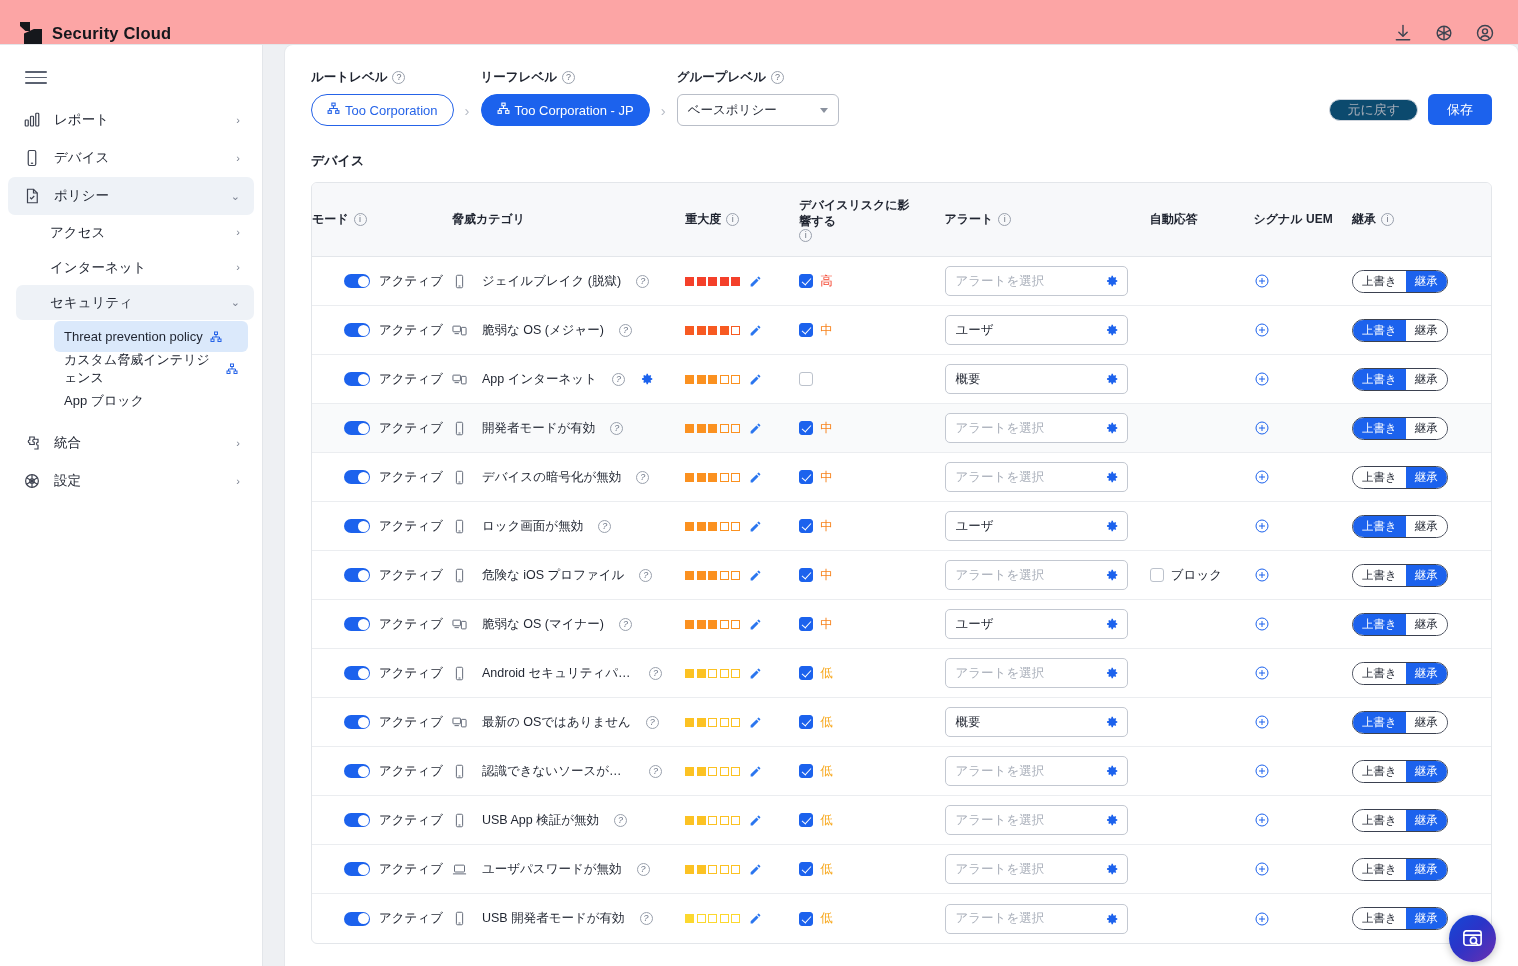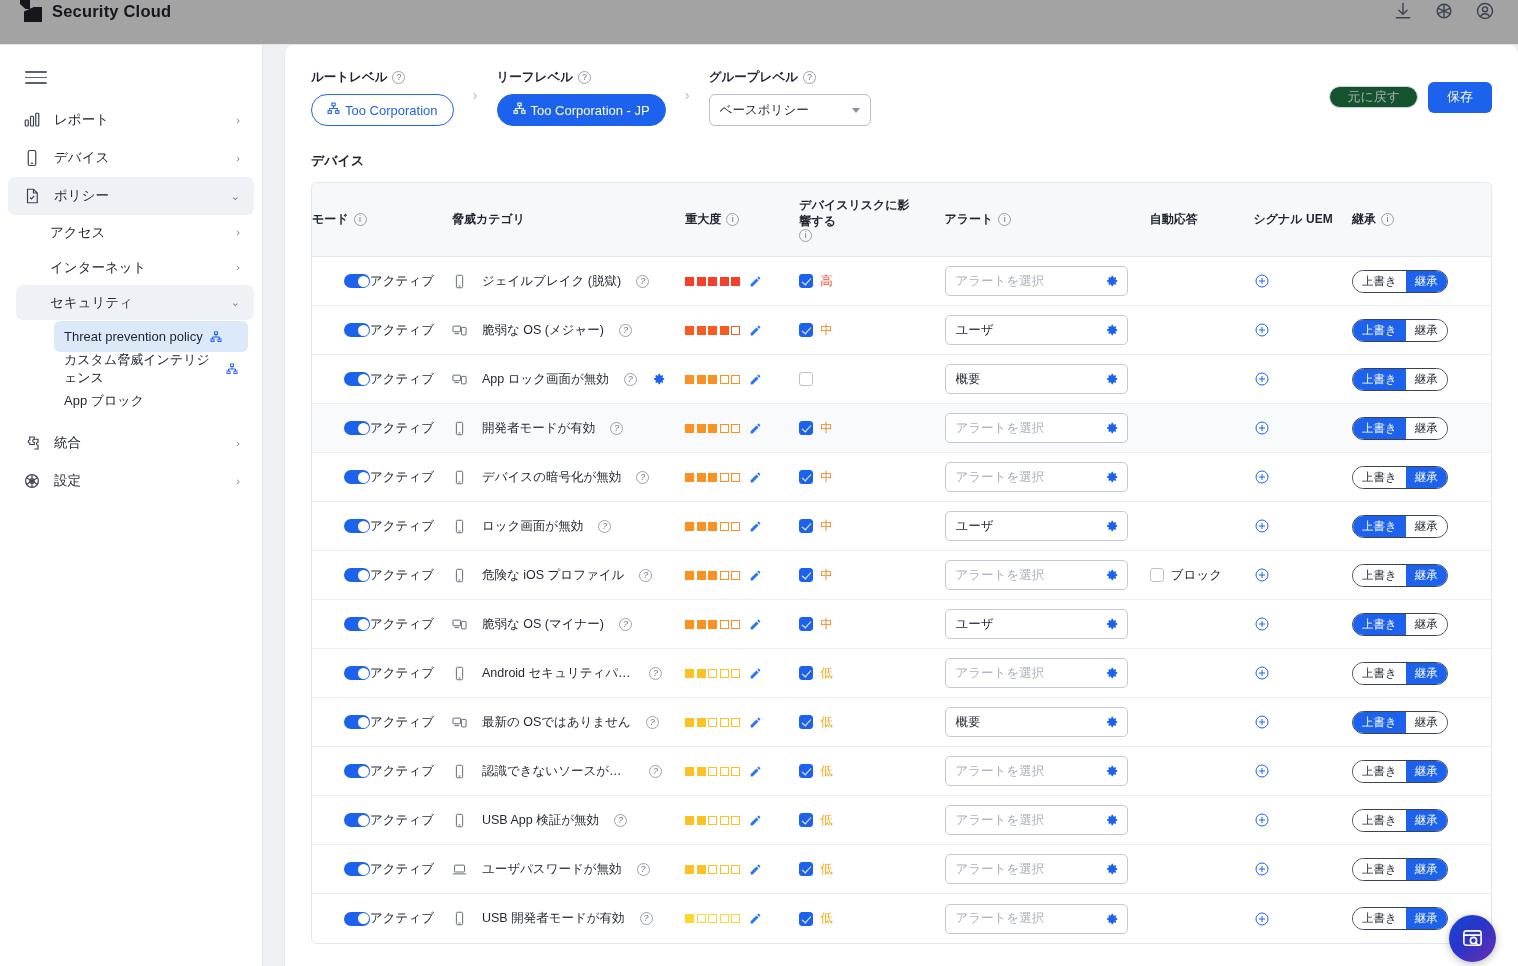--- a/index.html
+++ b/index.html
@@ -7,22 +7,22 @@
     width: 1518px; height: 966px;
     font-family: "Liberation Sans", "DejaVu Sans", sans-serif;
     background: #eef0f3;
     overflow: hidden;
   }
   .app { position: relative; width: 1518px; height: 966px; background:#eef0f3; }
 
   
   .topbar {
     position: absolute; left:0; top:0; width:1518px; height:45px;
-    background:#a3a3a3; border-bottom:1px solid #e3e6ea;
-    display:flex; align-items:flex-start; z-index:20;
+    background:#fca5a5; border-bottom:1px solid #e3e6ea;
+    display:flex; align-items:flex-end; z-index:20;
   }
   .brand { display:flex; align-items:center; gap:10px; margin-left:20px; }
   .logo-mark { width:22px; height:22px; position:relative; }
   .logo-mark .p1{position:absolute;left:0;top:0;width:10px;height:9px;background:#15171c;
      clip-path: polygon(0 0, 100% 0, 100% 100%, 55% 100%, 0 45%);}
   .logo-mark .p2{position:absolute;left:4px;top:7px;width:18px;height:15px;background:#15171c;
      clip-path: polygon(0 30%, 55% 0, 100% 0, 100% 100%, 0 100%);}
   .brand-name { font-size:16.5px; font-weight:bold; color:#15171c; letter-spacing:.2px; }
   .topbar-right { margin-left:auto; display:flex; align-items:center; gap:19px; margin-right:22px; }
   .tb-icon { width:22px; height:22px; color:#3c4350; cursor:pointer; display:flex; align-items:center; justify-content:center;}
@@ -65,21 +65,21 @@
   .main {
     position:absolute; left:263px; top:45px; width:1255px; height:921px;
     background:#eef0f3; padding:0;
   }
   .panel {
     position:absolute; left:22px; top:0px; width:1233px; height:941px;
     background:#ffffff; border-radius:8px 8px 0 0;
     box-shadow: 0 0 0 1px #e6e8ec;
   }
   
-  .crumbbar { padding:24px 26px 0 26px; display:flex; align-items:center;gap:8px; }
+  .crumbbar { padding:24px 26px 0 26px; display:flex; align-items:flex-end; }
   .crumb-group { display:flex; flex-direction:column; }
   .crumb-label { font-size:12.5px; font-weight:bold; color:#1f2430; margin-bottom:8px; display:flex; align-items:center; gap:5px;}
   .info-i { width:13px; height:13px; border-radius:50%; border:1px solid #9aa1ad; color:#6b7280;
     font-size:9px; line-height:11px; text-align:center; display:inline-block; font-weight:normal; font-style:normal;}
   .pill {
     display:inline-flex; align-items:center; gap:5px; height:32px; padding:0 15px;
     border-radius:18px; font-size:13px; cursor:pointer; white-space:nowrap;
   }
   .pill.outline { border:1.5px solid #2563e8; color:#2563e8; background:#fff; }
   .pill.solid { background:#1c62ed; color:#fff; border:1.5px solid #1c62ed; }
@@ -87,21 +87,21 @@
   .crumb-sep { color:#b7bcc6; font-size:15px; margin:0 11px 7px 11px; }
   .selectbox {
     width:162px; height:32px; border:1px solid #b9bec8; border-radius:6px; background:#fff;
     display:flex; align-items:center; padding:0 10px; font-size:12.5px; color:#1f2430; cursor:pointer;
   }
   .selectbox .cap { flex:1; }
   .caret { width:0;height:0;border-left:4.5px solid transparent;border-right:4.5px solid transparent;
      border-top:5.5px solid #8a919e;}
   .actions { margin-left:auto; display:flex; gap:10px; align-items:center; padding-bottom:1px;}
   .btn-ghost { height:22px; padding:0 17px; border-radius:15px; border:1px solid #cfd4dc;
-     background:#14532d; color:#a8aeb9; font-size:13px; cursor:pointer; }
+     background:#0c4a6e; color:#a8aeb9; font-size:13px; cursor:pointer; }
   .btn-primary { height:31px; padding:0 19px; border-radius:6px; border:none;
      background:#1c62ed; color:#fff; font-size:13px; cursor:pointer; }
 
   
   .sec-title { font-size:13px; font-weight:bold; color:#1f2430; margin:26px 0 12px 26px; }
 
   .tablewrap { margin:0 26px; border:1px solid #e3e6ea; border-radius:6px; overflow:hidden; }
   table.tbl { width:100%; border-collapse:collapse; table-layout:fixed; }
   table.tbl thead th {
     background:#f7f8fa; font-size:12px; font-weight:bold; color:#1f2430; text-align:left;
@@ -117,21 +117,21 @@
   th.c-uem  { width:95px; }
   th.c-inh  { width:134px; }
   th.c-risk .hcell { flex-wrap:wrap; max-width:118px; gap:0 5px; line-height:1.35;}
 
   table.tbl tbody tr { border-bottom:1px solid #ebedf0; height:49px; }
   table.tbl tbody tr:last-child { border-bottom:none; }
   table.tbl tbody tr.alt { background:#f9fafb; }
   table.tbl tbody td { padding:0; vertical-align:middle; font-size:12.5px; color:#1f2430; }
 
   
-  .modecell { display:flex; align-items:center; padding-left:32px; }
+  .modecell { display:flex; align-items:center; gap:9px; padding-left:32px; }
   .switch { width:26px; height:14px; border-radius:8px; background:#1c62ed; position:relative; flex:none; cursor:pointer;}
   .switch::after { content:""; position:absolute; right:1.5px; top:1.5px; width:11px; height:11px;
      border-radius:50%; background:#fff; }
   .catcell { display:flex; align-items:center; gap:15px; }
   .devicon { width:15px; height:15px; color:#5b6271; flex:none; display:flex; align-items:center;}
   .devicon svg{width:15px;height:15px;}
   .qmark { width:13px;height:13px;border-radius:50%;border:1px solid #9aa1ad;color:#70798a;
      font-size:9px;line-height:11px;text-align:center;display:inline-block;flex:none; cursor:pointer;}
   .gearblue { color:#1c62ed; display:inline-flex; cursor:pointer; }
   .gearblue svg{width:14px;height:14px;}
@@ -593,21 +593,21 @@
                 </td>
                 <td>
                   <div class="catcell">
                     <span class="devicon">
                       <svg viewBox="0 0 24 24" fill="none" stroke="currentColor" stroke-width="1.5">
                         <rect x="1.5" y="5" width="12" height="9" rx="1"></rect>
                         <path d="M4 17h7"></path>
                         <rect x="15" y="7" width="7.5" height="12" rx="1.2"></rect>
                       </svg>
                     </span>
-                    <span class="cat-text">App ロック画面が無効</span>
+                    <span class="cat-text">App インターネット</span>
                     <i class="qmark">?</i>
                     <span class="gearblue">
                       <svg viewBox="0 0 24 24" fill="currentColor">
                         <path d="M12 8.2a3.8 3.8 0 1 0 0 7.6 3.8 3.8 0 0 0 0-7.6zm0 5.6a1.8 1.8 0 1 1 0-3.6 1.8 1.8 0 0 1 0 3.6z"></path>
                         <path d="M21 13.2v-2.4l-2.3-.4a7 7 0 0 0-.7-1.7l1.3-1.9-1.7-1.7-1.9 1.3a7 7 0 0 0-1.7-.7L13.6 3h-2.4l-.4 2.7a7 7 0 0 0-1.7.7L7.2 5.1 5.5 6.8l1.3 1.9a7 7 0 0 0-.7 1.7L3.4 10.8v2.4l2.7.4a7 7 0 0 0 .7 1.7l-1.3 1.9 1.7 1.7 1.9-1.3a7 7 0 0 0 1.7.7l.4 2.7h2.4l.4-2.7a7 7 0 0 0 1.7-.7l1.9 1.3 1.7-1.7-1.3-1.9a7 7 0 0 0 .7-1.7z"></path>
                       </svg>
                     </span>
                   </div>
                 </td>
                 <td>

